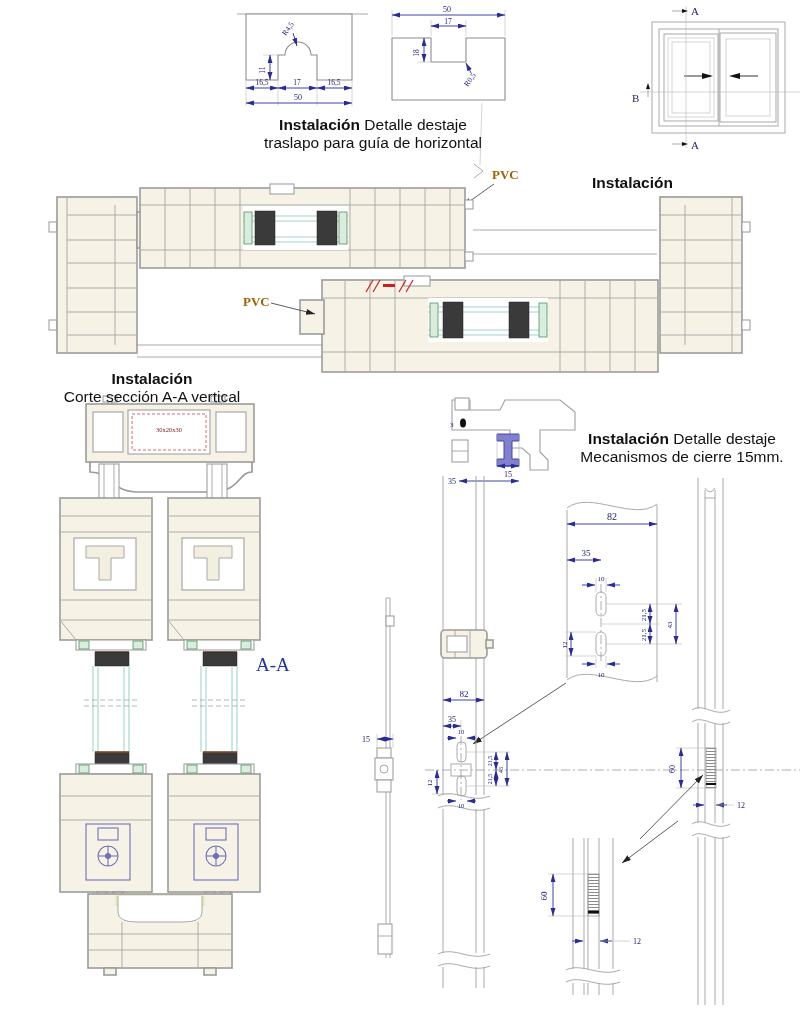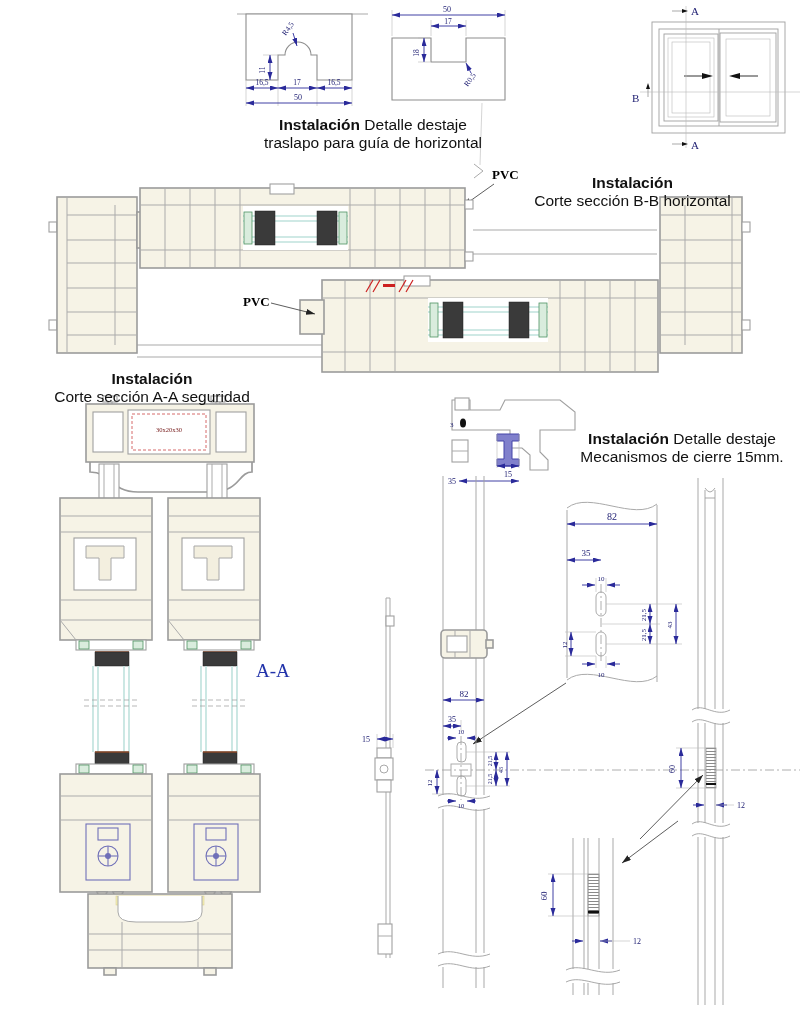--- a/index.html
+++ b/index.html
@@ -2,21 +2,21 @@
 <html><head>
 <meta charset="utf-8">
 <style>
   html,body{margin:0;padding:0;background:#fff;}
   #stage{position:relative;width:805px;height:1024px;background:#fff;overflow:hidden;
          font-family:"Liberation Sans",sans-serif;}
   #stage svg{position:absolute;left:0;top:0;}
   .cap{position:absolute;text-align:center;color:#111;font-size:15.5px;line-height:1.15;}
   .cap b{font-weight:bold;text-align:right;}
   .pvc{position:absolute;font-family:"Liberation Serif",serif;font-weight:bold;
-       font-size:13px;color:#000000;}
+       font-size:13px;color:#a16207;}
   .aalbl{position:absolute;font-family:"Liberation Serif",serif;font-size:19px;color:#2233aa;}
   
   .pf{fill:#f6f3e6;stroke:#9b9b9b;stroke-width:1.6;}
   .pf2{fill:#ffffff;stroke:#a0a0a0;stroke-width:1.1;}
   .ln{stroke:#ababab;stroke-width:1;fill:none;}
   .thin{stroke:#9f9f9f;stroke-width:0.9;fill:none;}
   .xln{stroke:#b9b9b9;stroke-width:0.6;fill:none;}
   .out{stroke:#9b9b9b;stroke-width:1.7;fill:none;}
   .dim{stroke:#2a2a9a;stroke-width:0.9;fill:none;}
   .dimt{fill:#1b1b70;font-family:"Liberation Serif",serif;}
@@ -450,30 +450,29 @@
   </g>
 </svg>
 
 <div class="cap" style="left:168px;top:116px;width:410px;">
   <div><b>Instalación</b><span> Detalle destaje</span></div>
   <div>traslapo para guía de horizontal</div>
 </div>
 
 <div class="cap" style="left:480px;top:174px;width:305px;">
   <div><b>Instalación</b></div>
-  <div>Corte sección B-B horizontal</div>
 </div>
 
 <div class="cap" style="left:7px;top:370px;width:290px;">
   <div><b>Instalación</b></div>
-  <div>Corte sección A-A seguridad</div>
+  <div>Corte sección A-A vertical</div>
 </div>
 
 <div class="cap" style="left:527px;top:430px;width:310px;">
   <div><b>Instalación</b><span> Detalle destaje</span></div>
   <div>Mecanismos de cierre 15mm.</div>
 </div>
 
 <div class="pvc" style="left:492px;top:167px;">PVC</div>
 <div class="pvc" style="left:243px;top:294px;">PVC</div>
-<div class="aalbl" style="left:256px;top:654px;margin-top:6px;">A-A</div>
+<div class="aalbl" style="left:256px;top:654px;">A-A</div>
 
 </div>
 
 </body></html>

